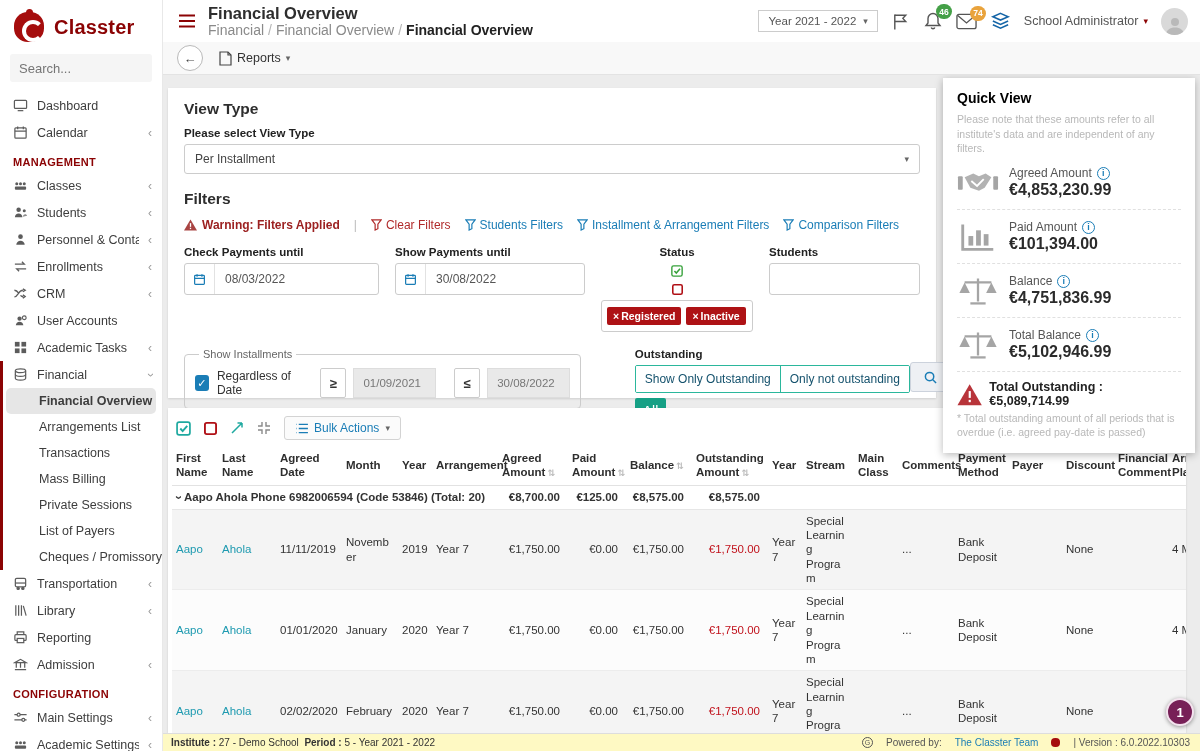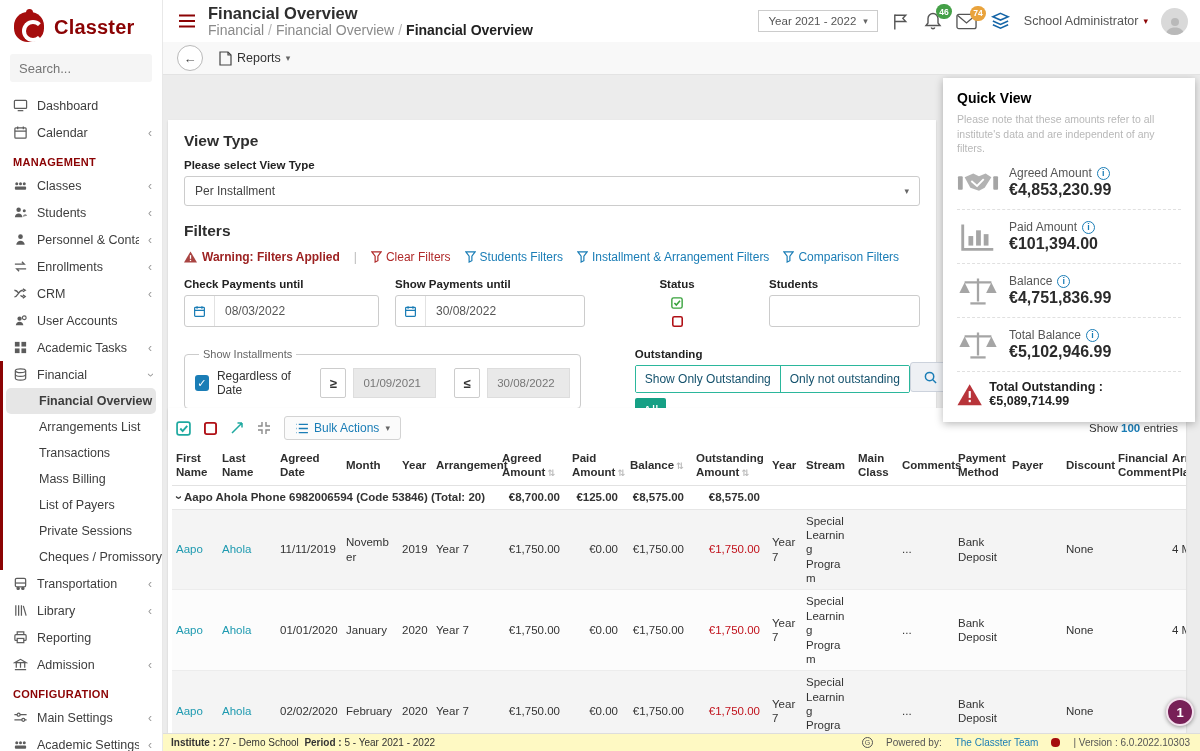--- a/index.html
+++ b/index.html
@@ -61,21 +61,21 @@
   
   .subbar { height:33px; background:#f8f8f8; border-bottom:1px solid #e3e3e3; display:flex; align-items:center;
      padding:0 14px; gap:16px; }
   .back-btn { width:26px; height:26px; border-radius:50%; border:1px solid #b9b9b9; background:#fff;
      display:flex; align-items:center; justify-content:center; font-size:13px; color:#444; cursor:pointer; }
   .reports-btn { display:flex; align-items:center; gap:5px; font-size:12.5px; color:#333; cursor:pointer; }
 
   
   .content { position:relative; height:658px; background:#ececec; overflow:hidden; }
   .card { background:#fff; box-shadow:0 1px 2px rgba(0,0,0,.12); }
-  .main-card { position:absolute; left:5px; top:13px; width:768px; height:310px; padding:12px 16px;margin-top:32px; }
+  .main-card { position:absolute; left:5px; top:13px; width:768px; height:310px; padding:12px 16px; }
   .sec-title { font-size:15.5px; font-weight:bold; color:#2e2e2e; }
   .field-label { font-size:11.5px; font-weight:bold; color:#222; margin:9px 0 5px; }
   .select { height:30px; border:1px solid #ccc; border-radius:3px; display:flex; align-items:center;
      padding:0 10px; font-size:12px; color:#444; cursor:pointer; }
   .select .caret { margin-left:auto; }
 
   .filters-title { margin-top:16px; }
   .filter-links { display:flex; align-items:center; gap:14px; margin-top:10px; font-size:12px; }
   .warn { color:#9c2121; display:flex; gap:5px; align-items:center; font-weight:bold;}
   .pipe { color:#bbb; }
@@ -268,22 +268,22 @@
               <path d="M2.5 4v4c0 1.1 2.5 2 5.5 2s5.5-.9 5.5-2V4"></path>
               <path d="M2.5 8v4c0 1.1 2.5 2 5.5 2s5.5-.9 5.5-2V8"></path>
             </svg>
           <span class="lbl">Financial</span>
           <span class="chev down">‹</span>
         </div>
         <div class="sub-item active">Financial Overview</div>
         <div class="sub-item">Arrangements List</div>
         <div class="sub-item">Transactions</div>
         <div class="sub-item">Mass Billing</div>
+        <div class="sub-item">Private Sessions</div>
         <div class="sub-item">List of Payers</div>
-        <div class="sub-item">Private Sessions</div>
         <div class="sub-item">Cheques / Promissory Notes</div>
       </div>
 
       <div class="nav-item">
         <svg class="ic" viewBox="0 0 16 16" fill="none" stroke="currentColor" stroke-width="1.3">
             <rect x="2.5" y="2.5" width="11" height="9" rx="1.5"></rect>
             <path d="M2.5 7.5h11"></path>
             <circle cx="5.5" cy="13.2" r="1.2" fill="currentColor"></circle>
             <circle cx="10.5" cy="13.2" r="1.2" fill="currentColor"></circle>
           </svg>
@@ -482,20 +482,24 @@
             <div class="status-lblrow" style="margin-bottom:5px">
               <span class="field-label" style="margin:0">Status</span>
               <svg width="12" height="12" viewBox="0 0 14 14">
                   <rect x="1" y="1" width="12" height="12" rx="2" fill="none" stroke="#36a13a" stroke-width="1.6"></rect>
                   <path d="M4 7l2.2 2.4L10.5 4.5" fill="none" stroke="#36a13a" stroke-width="1.8"></path>
                 </svg>
               <svg width="11" height="11" viewBox="0 0 14 14">
                   <rect x="1" y="1" width="12" height="12" rx="2" fill="none" stroke="#b01016" stroke-width="2"></rect>
                 </svg>
             </div>
+            <div class="tagbox">
+              <span class="tag"><span class="x">×</span><span>Registered</span></span>
+              <span class="tag"><span class="x">×</span><span>Inactive</span></span>
+            </div>
           </div>
           <div class="fcol4">
             <div class="field-label" style="margin-top:0">Students</div>
             <div class="empty-input"></div>
           </div>
         </div>
 
         <div class="frow2">
           <fieldset class="installments">
             <legend>Show Installments</legend>
@@ -592,20 +596,21 @@
         </div>
 
         <div class="qv-out">
           <svg width="26" height="23" viewBox="0 0 26 23">
               <path d="M13 1L25.5 22.5H.5z" fill="#b8343a"></path>
               <rect x="12" y="8" width="2.2" height="7" fill="#fff"></rect>
               <rect x="12" y="17" width="2.2" height="2.4" fill="#fff"></rect>
             </svg>
           <span class="qv-out-text"><span>Total Outstanding :</span> <span>€5,089,714.99</span></span>
         </div>
+        <div class="qv-foot">* Total outstanding amount of all periods that is overdue (i.e. agreed pay-date is passed)</div>
       </div>
 
       <div class="card table-card">
         <div class="tbl-toolbar">
           <svg class="tool-ic" width="15" height="15" viewBox="0 0 14 14">
               <rect x="1" y="1" width="12" height="12" rx="2" fill="none" stroke="#1fa9a0" stroke-width="1.6"></rect>
               <path d="M4 7l2.2 2.4L10.5 4.5" fill="none" stroke="#1fa9a0" stroke-width="1.8"></path>
             </svg>
           <svg class="tool-ic" width="13" height="13" viewBox="0 0 14 14">
               <rect x="1" y="1" width="12" height="12" rx="2" fill="none" stroke="#b01016" stroke-width="2"></rect>

